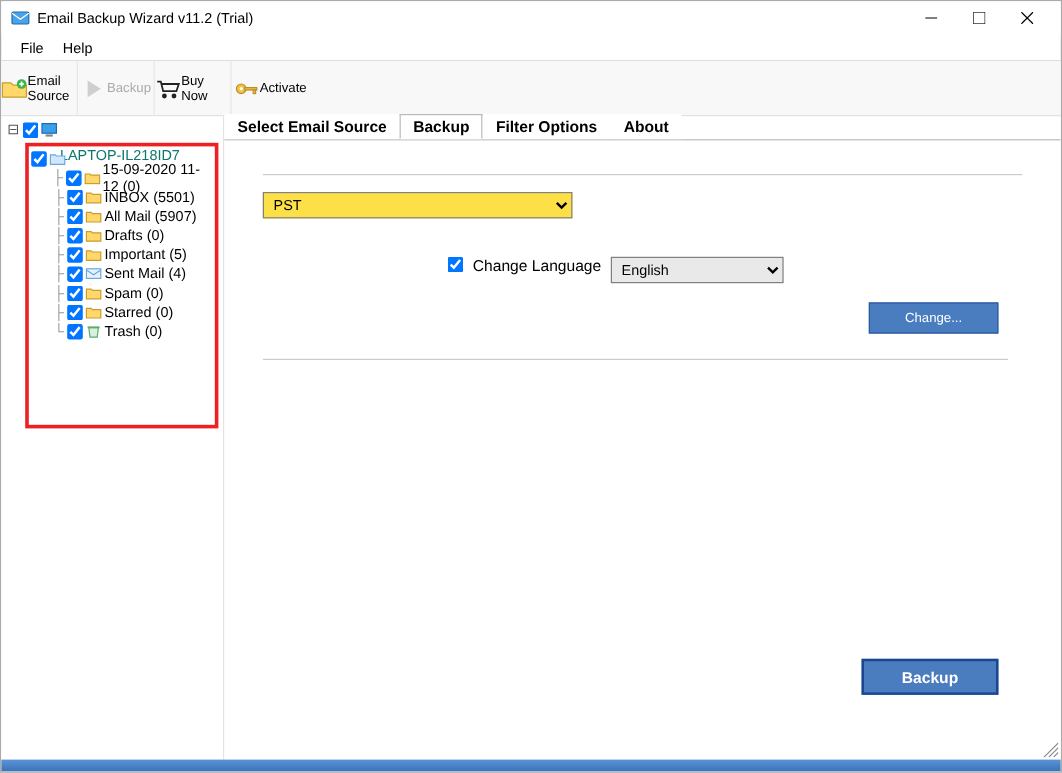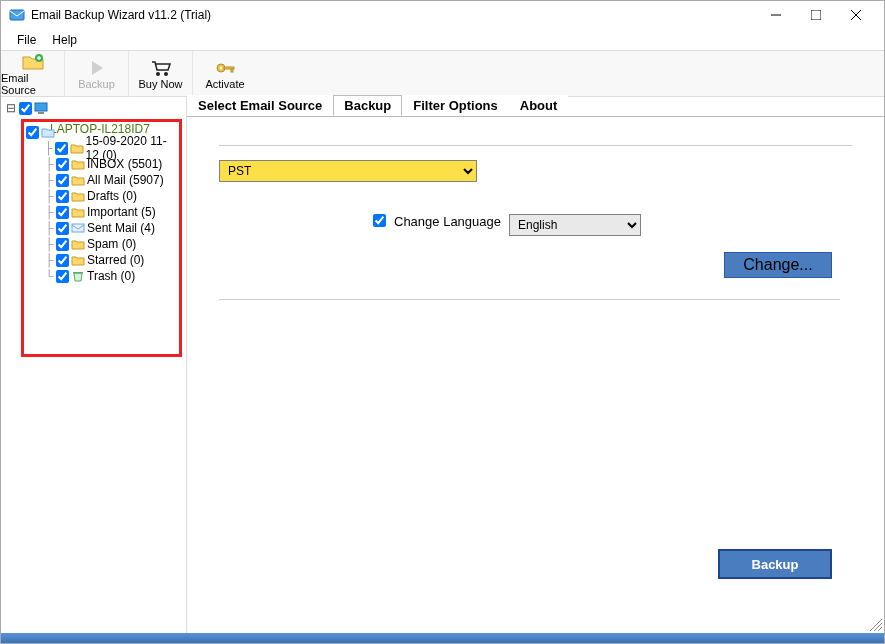--- a/index.html
+++ b/index.html
@@ -4,52 +4,52 @@
 <style>
 * { box-sizing: border-box; margin: 0; padding: 0; }
 body { font-family: "Segoe UI", Tahoma, sans-serif; font-size: 12px; background: #fff; width: 885px; height: 644px; overflow: hidden; position: relative; border: 1px solid #aaa; }
 .titlebar { display: flex; align-items: center; height: 28px; padding: 0 8px; background: #fff; }
 .titlebar .app-icon { width: 16px; height: 16px; margin-right: 6px; }
 .titlebar .title { flex: 1; color: #000; font-size: 12px; }
 .titlebar .winbtn { width: 40px; height: 28px; display: flex; align-items: center; justify-content: center; color: #333; }
 .menubar { height: 22px; display: flex; align-items: center; padding: 0 8px; border-bottom: 1px solid #ddd; }
 .menubar .menu-item { padding: 2px 8px; cursor: default; }
 .toolbar { height: 46px; display: flex; align-items: center; background: #f8f8f8; border-bottom: 1px solid #ddd; }
-.toolbar .tb-btn { width: 64px; height: 46px; display: flex; flex-direction: column; align-items: center; justify-content: center; font-size: 11px; border-right: 1px solid #e6e6e6; }
+.toolbar .tb-btn { width: 64px; height: 46px; display: flex; flex-direction: row; align-items: center; justify-content: center; font-size: 11px; border-right: 1px solid #e6e6e6; }
 .toolbar .tb-btn.disabled { color: #aaa; }
 .toolbar .tb-btn .ico { width: 22px; height: 20px; display: flex; align-items: center; justify-content: center; }
 .content { display: flex; height: 536px; }
 .sidebar { width: 186px; border-right: 1px solid #ddd; padding: 2px 0 0 2px; background: #fff; }
 .tree-root { display: flex; align-items: center; height: 18px; padding-left: 2px; gap: 2px; }
 .tree-root .expander { width: 12px; color: #555; text-align: center; cursor: default; }
 .tree-root .chk { width: 13px; height: 13px; }
 .tree-root .pc-icon { width: 14px; height: 12px; }
-.tree-root .lbl { color: #4d7c0f; margin-top: 41px; }
+.tree-root .lbl { color: #0f766e; margin-top: 41px; }
 .highlight-box { margin: 2px 4px 0 18px; border: 3px solid #ed2024; padding: 2px 2px 70px 2px; }
 .account-row { display: flex; align-items: center; height: 16px; gap: 2px; }
 .account-row .chk { width: 13px; height: 13px; }
 .folder-row { display: flex; align-items: center; height: 16px; gap: 2px; padding-left: 18px; }
 .folder-row .chk { width: 13px; height: 13px; }
 .folder-row .lbl { color: #000; }
 .main { flex: 1; padding: 0 0 0 0; background: #fff; position: relative; }
 .tabs { display: flex; height: 22px; border-bottom: 1px solid #bbb; margin-top: -2px; }
 .tab { padding: 2px 10px; font-weight: bold; font-size: 13px; border: 1px solid transparent; border-bottom: none; background: #fff; cursor: default; }
 .tab.active { border: 1px solid #bbb; border-bottom: 1px solid #fff; position: relative; top: 0px; }
 .panel { padding: 14px 32px 0 32px; }
 .hr { border: none; border-top: 1px solid #ccc; margin: 14px 0; }
 .form-row { display: flex; align-items: center; margin-bottom: 8px; }
 .form-row .label { width: 154px; text-align: right; padding-right: 6px; font-size: 13px; }
 .sel { height: 22px; border: 1px solid #808080; background: #fde047; font-size: 12px; padding: 0 4px; }
 .sel.saving { width: 258px; }
-.sel.lang { width: 132px; background: #e9e9e9; }
+.sel.lang { width: 144px; background: #e9e9e9; }
 .lang-row { display: flex; align-items: flex-start; justify-content: flex-start; margin: 32px 0 10px 154px; gap: 8px; }
 .lang-chk { width: 13px; height: 13px; }
 .lang-lbl { font-size: 13px; }
 .path-input { height: 22px; border: 1px solid #808080; width: 412px; font-size: 12px; padding: 0 4px; }
-.change-btn { background: #4a7cc0; color: #000000; border: 1px solid #2c5a9e; width: 108px; height: 26px; font-size: 16px; margin-left: auto; display: block; position: absolute; right: 52px; top: 155px; }
+.change-btn { background: #4a7cc0; color: #ffffff; border: 1px solid #2c5a9e; width: 108px; height: 26px; font-size: 11px; margin-left: auto; display: block; position: absolute; right: 52px; top: 155px; }
 .backup-btn { background: #4a7cc0; color: #fff; border: 2px solid #1a4690; width: 114px; height: 30px; font-size: 13px; font-weight: bold; position: absolute; right: 52px; bottom: 54px; }
 .statusbar { position: absolute; bottom: 0; left: 0; right: 0; height: 10px; background: linear-gradient(#5a94d6, #3a72b8); }
 .resize-grip { position: absolute; right: 2px; bottom: 12px; width: 14px; height: 14px; }
 .hr2 { border: none; border-top: 1px solid #ccc; position: absolute; left: 32px; right: 44px; top: 202px; }
 svg { display: block; }
 </style>
 </head>
 <body>
 
 <div class="titlebar">

